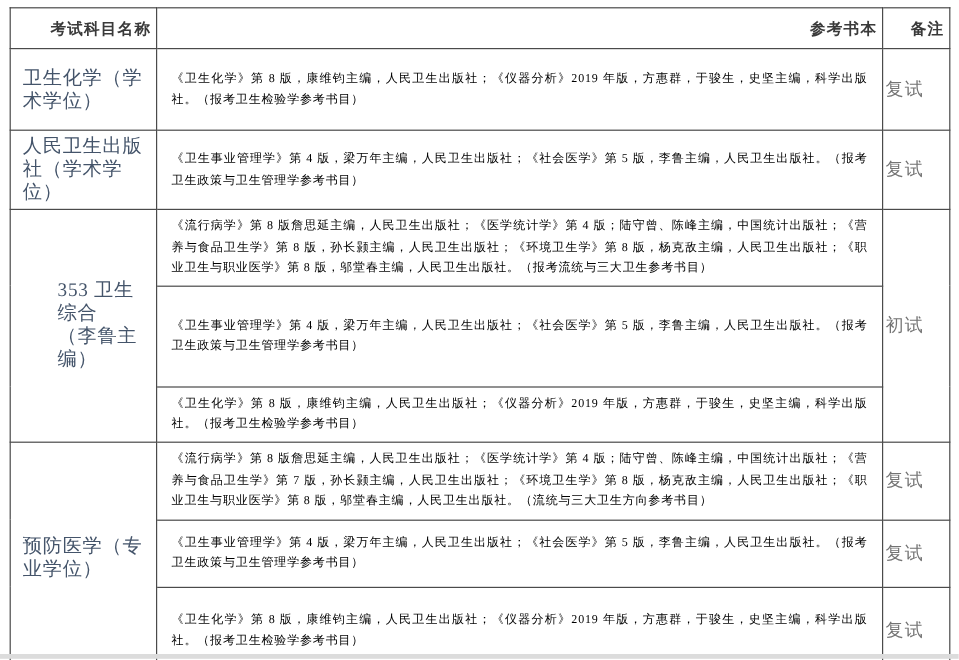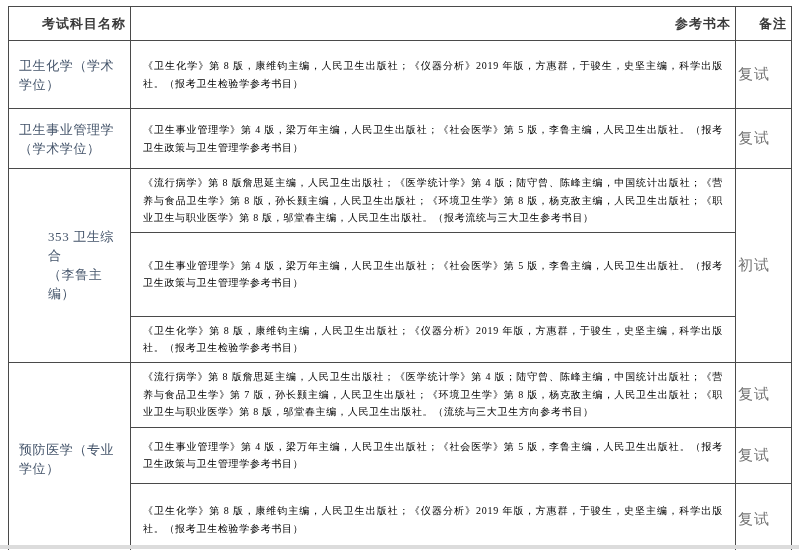--- a/index.html
+++ b/index.html
@@ -35,21 +35,21 @@
     font-size: 13px;
     font-weight: bold;
     color: #3a3a3a;
     text-align: right;
     letter-spacing: 1px;
     height: 34px;
     padding: 2px 4px;
   }
   .ref-table th.th-subject { }
   td.subject {
-    font-size: 13px;
+    font-size: 16px;
     color: #44546a;
     padding: 4px 6px 4px 10px;
     letter-spacing: 0.6px;
     line-height: 19px;
     text-align: left;
   }
   td.books {
     font-size: 10px;
     color: #000000;
     padding: 5px 12px;
@@ -99,21 +99,21 @@
         <th class="th-remark">备注</th>
       </tr>
 
       <tr class="r1">
         <td class="subject">卫生化学（学术学位）</td>
         <td class="books">《卫生化学》第 8 版，康维钧主编，人民卫生出版社；《仪器分析》2019 年版，方惠群，于骏生，史坚主编，科学出版社。（报考卫生检验学参考书目）</td>
         <td class="remark">复试</td>
       </tr>
 
       <tr class="r2">
-        <td class="subject">卫生事业管理学（学术学位）</td>
+        <td class="subject">人民卫生出版社（学术学位）</td>
         <td class="books">《卫生事业管理学》第 4 版，梁万年主编，人民卫生出版社；《社会医学》第 5 版，李鲁主编，人民卫生出版社。（报考卫生政策与卫生管理学参考书目）</td>
         <td class="remark">复试</td>
       </tr>
 
       <tr class="r3">
         <td class="subject" rowspan="3">
           <span class="subject-line">353 卫生综合</span>
           <span class="subject-line">（李鲁主编）</span>
         </td>
         <td class="books">《流行病学》第 8 版詹思延主编，人民卫生出版社；《医学统计学》第 4 版；陆守曾、陈峰主编，中国统计出版社；《营养与食品卫生学》第 8 版，孙长颢主编，人民卫生出版社；《环境卫生学》第 8 版，杨克敌主编，人民卫生出版社；《职业卫生与职业医学》第 8 版，邬堂春主编，人民卫生出版社。（报考流统与三大卫生参考书目）</td>

